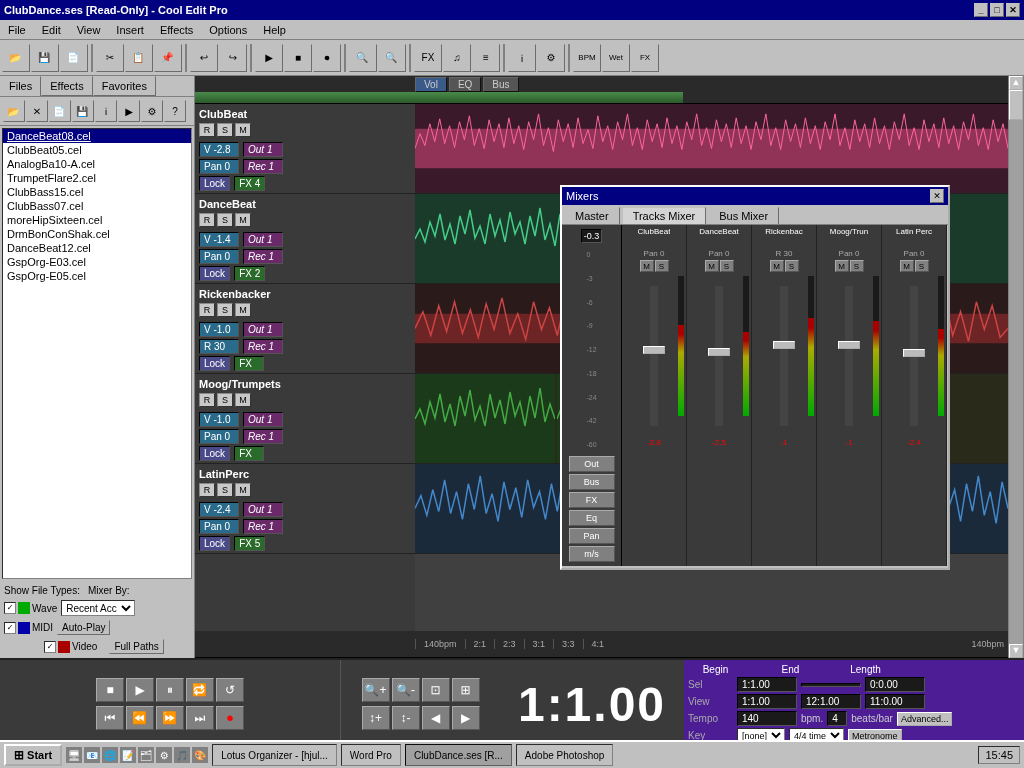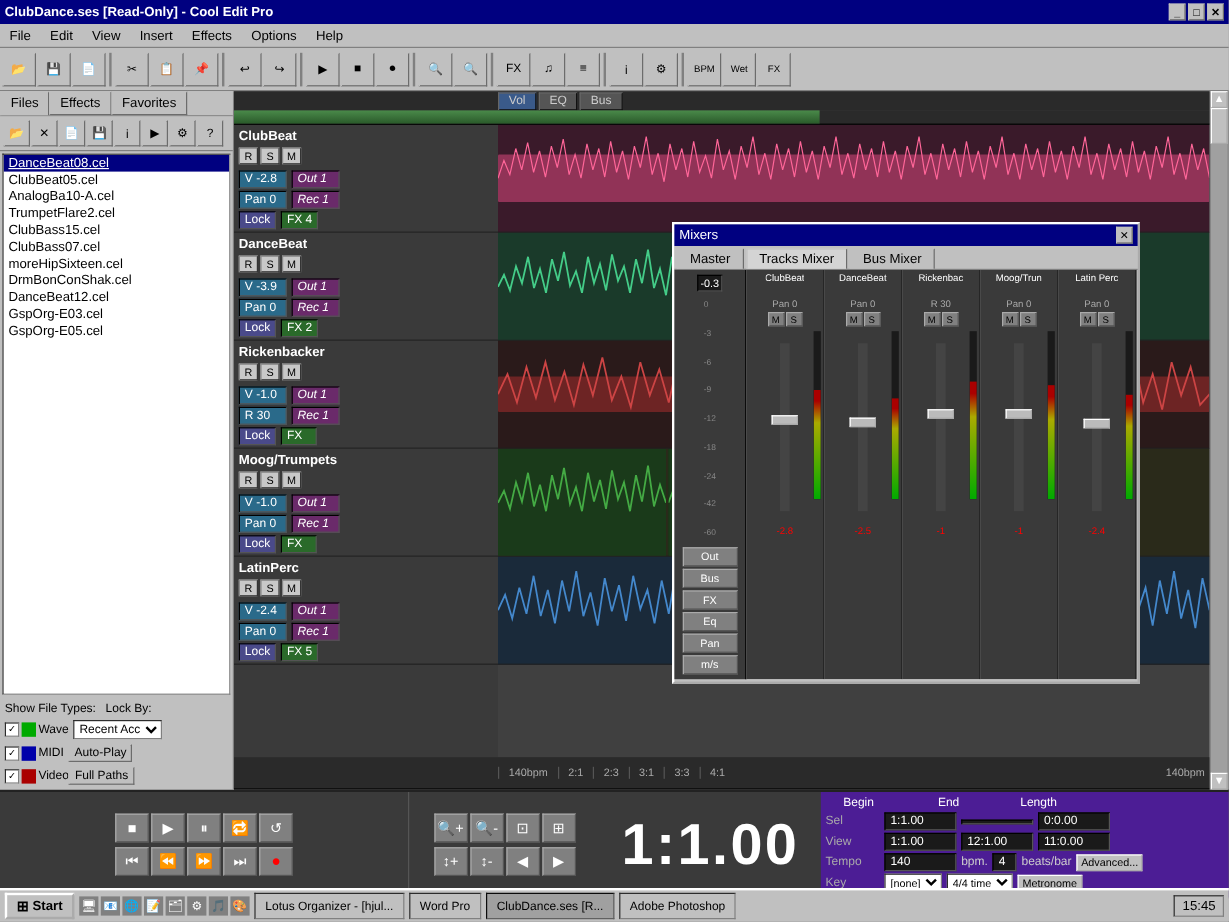--- a/index.html
+++ b/index.html
@@ -220,21 +220,21 @@
         <div class="file-item">ClubBass07.cel</div>
         <div class="file-item">moreHipSixteen.cel</div>
         <div class="file-item">DrmBonConShak.cel</div>
         <div class="file-item">DanceBeat12.cel</div>
         <div class="file-item">GspOrg-E03.cel</div>
         <div class="file-item">GspOrg-E05.cel</div>
       </div>
     <div id="file-options">
       <div id="show-types-row">
         <span style="color:#000; font-size:10px;">Show File Types:</span>
-        <span style="color:#000; font-size:10px; margin-left:4px;">Lock By:</span>
+        <span style="color:#000; font-size:10px; margin-left:4px;">Mixer By:</span>
       </div>
       <div id="sort-row">
         <div class="checkbox-group">
           <div class="small-checkbox checked"></div>
           <div class="small-checkbox" style="background:#00aa00; border:none;"></div>
           <span style="color:#000;">Wave</span>
         </div>
         <select class="small-select">
           <option>Recent Acc</option>
           <option>Name</option>
@@ -242,21 +242,21 @@
         </select>
       </div>
       <div style="display:flex; gap:4px; margin-bottom:4px;">
         <div class="checkbox-group">
           <div class="small-checkbox checked"></div>
           <div class="small-checkbox" style="background:#0000aa; border:none;"></div>
           <span style="color:#000;">MIDI</span>
         </div>
         <button class="small-btn">Auto-Play</button>
       </div>
-      <div style="display:flex; gap:0;">
+      <div style="display:flex; gap:12px;margin-left:40px;">
         <div class="checkbox-group">
           <div class="small-checkbox checked"></div>
           <div class="small-checkbox" style="background:#aa0000; border:none;"></div>
           <span style="color:#000;">Video</span>
         </div>
         <button class="small-btn">Full Paths</button>
       </div>
     </div>
   </div>
 
@@ -301,21 +301,21 @@
 
         <div class="track-header">
           <div class="track-name">DanceBeat</div>
           <div class="track-controls">
             <div class="rsm-btn rsm-r">R</div>
             <div class="rsm-btn rsm-s">S</div>
             <div class="rsm-btn rsm-m">M</div>
           </div>
           <div class="track-vol-pan">
             <div class="vol-row">
-              <div class="vol-box">V -3.9</div>
+              <div class="vol-box">V -1.4</div>
               <div class="out-box">Out 1</div>
             </div>
             <div class="pan-row">
               <div class="vol-box">Pan 0</div>
               <div class="out-box">Rec 1</div>
             </div>
             <div class="lock-row">
               <div class="lock-box">Lock</div>
               <div class="fx-box">FX 2</div>
             </div>

